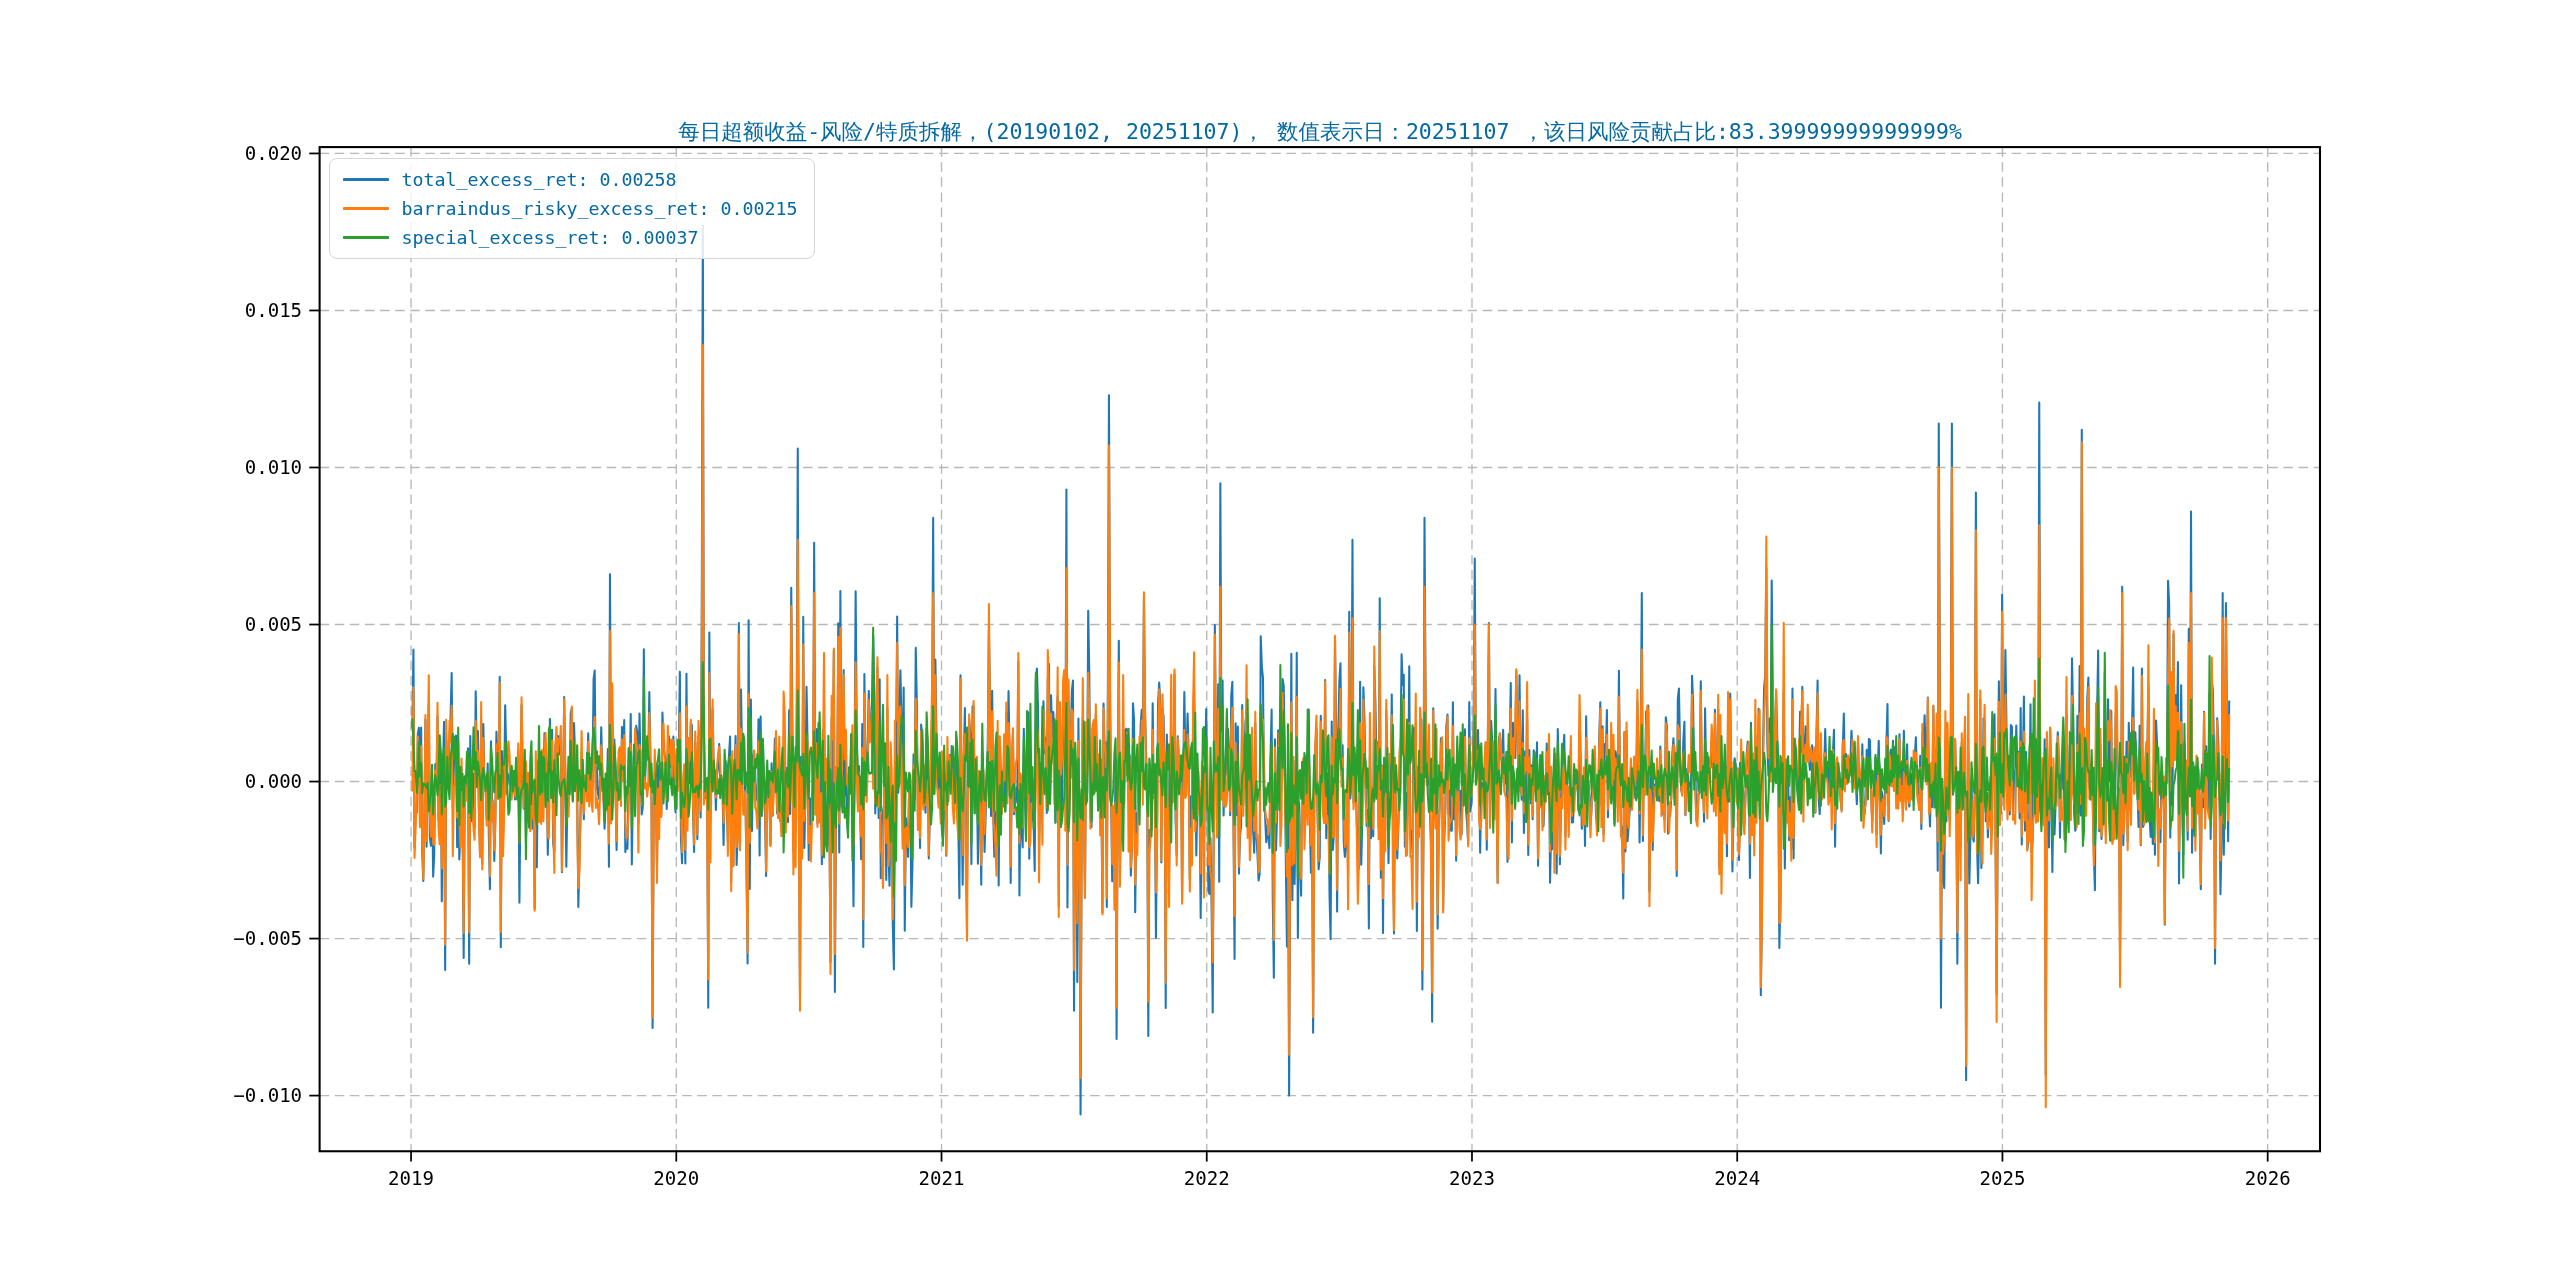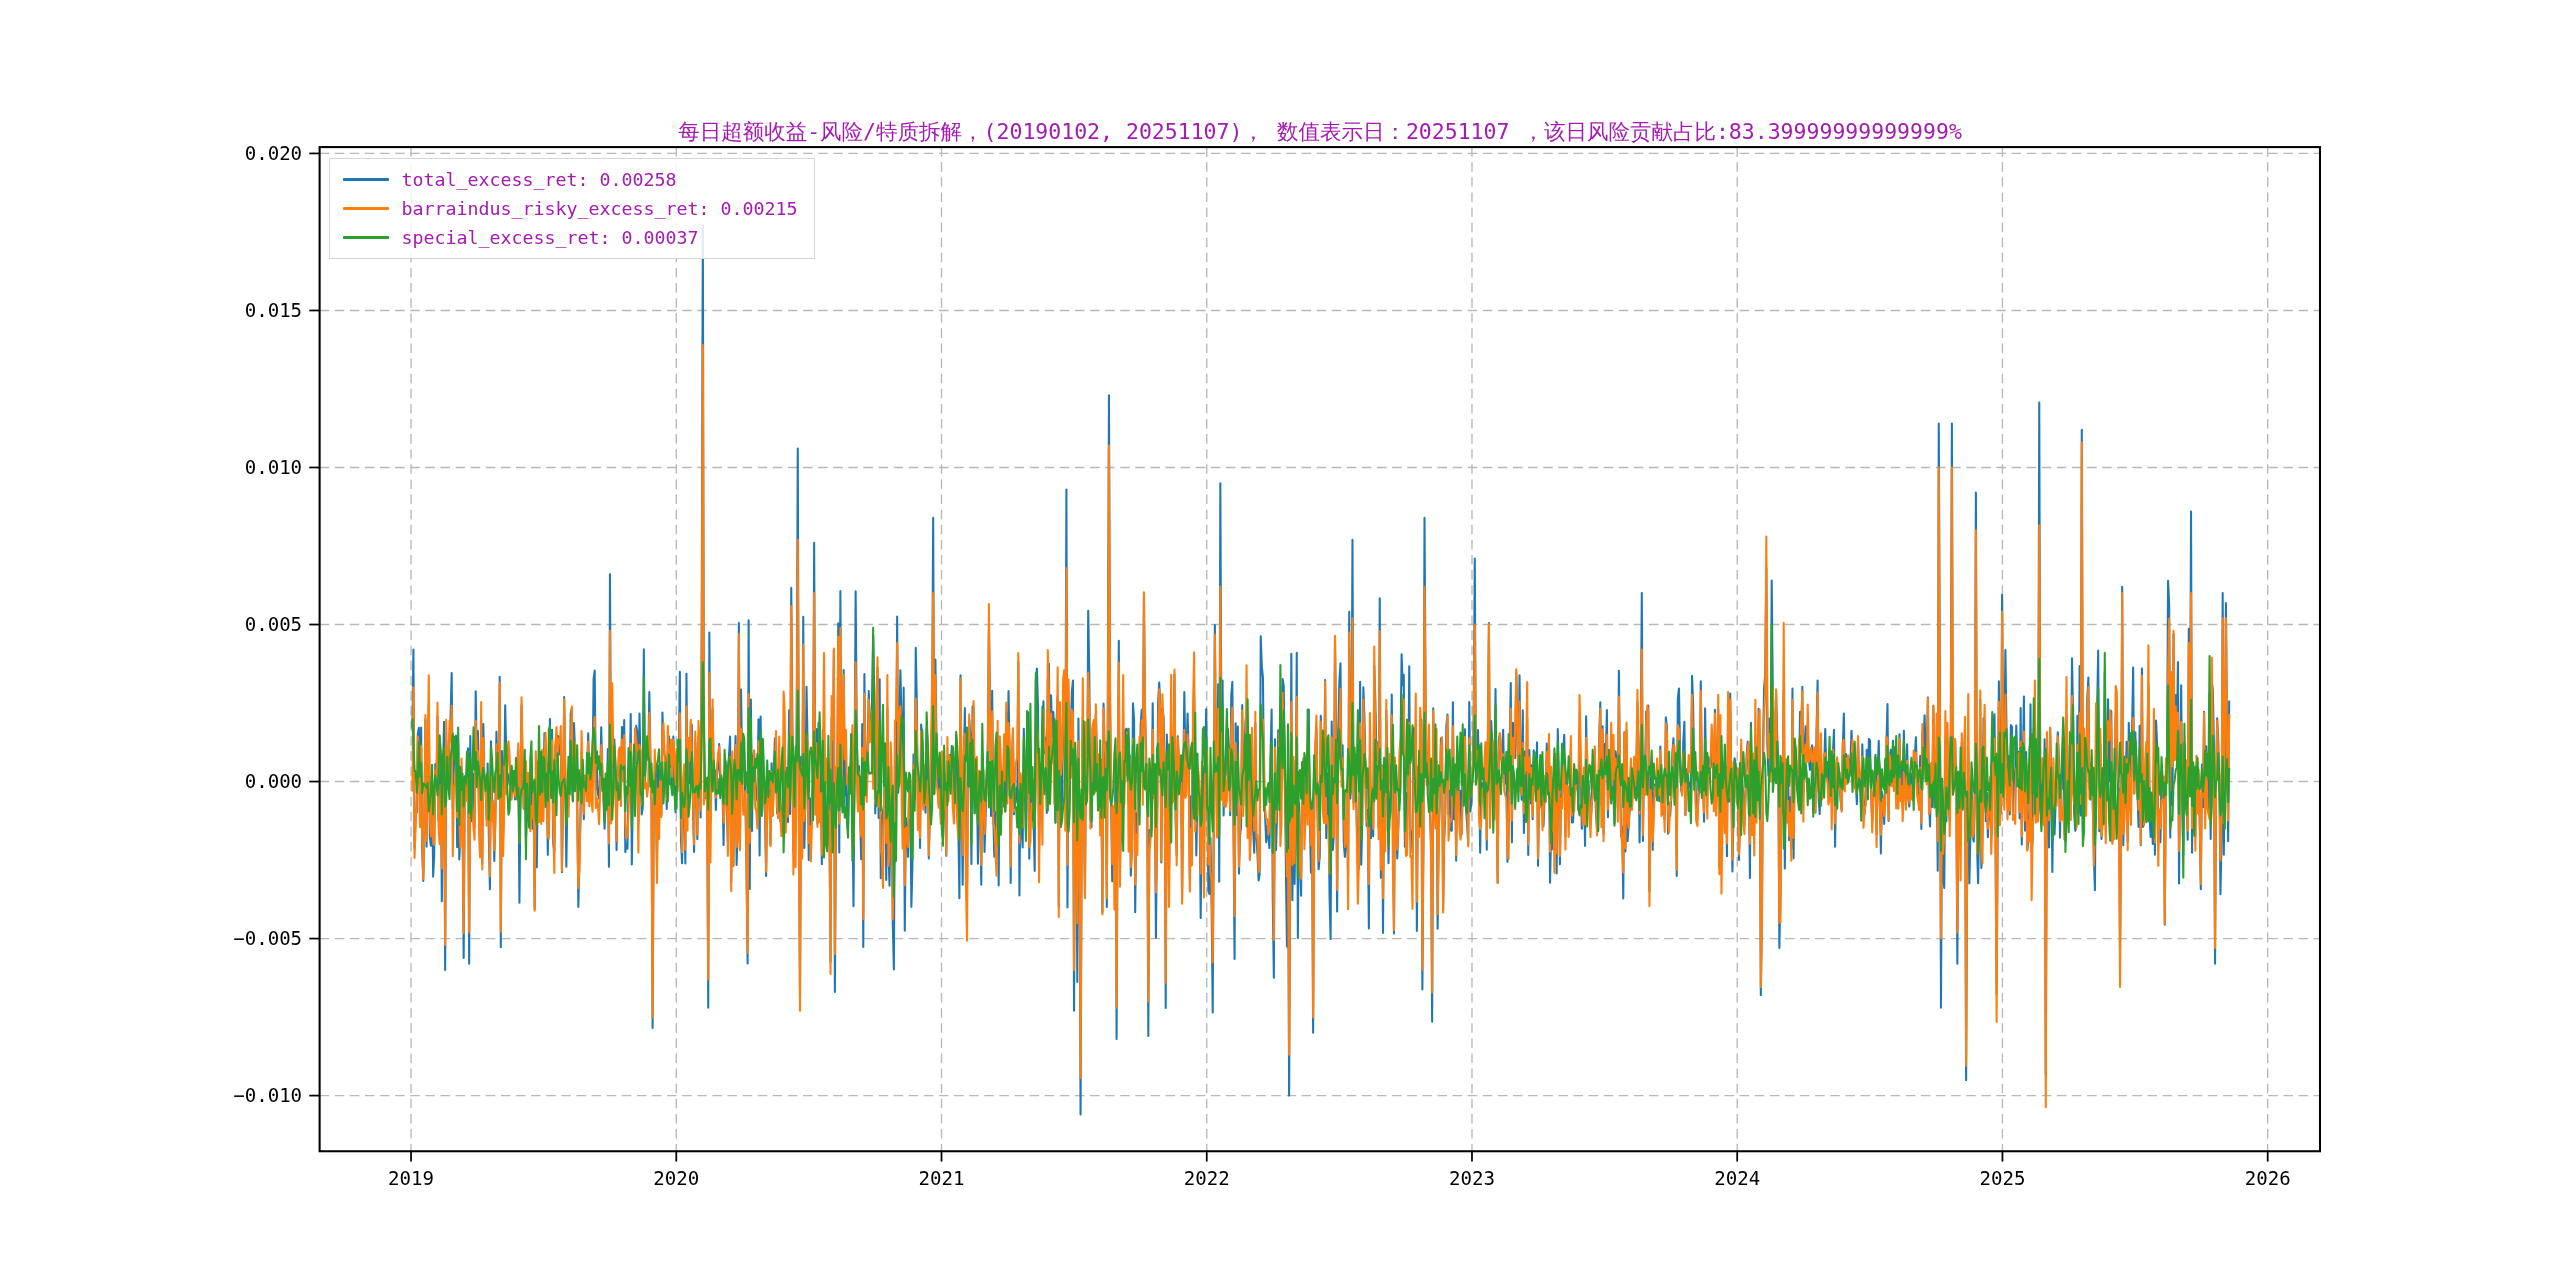--- a/index.html
+++ b/index.html
@@ -1,23 +1,23 @@
 <!DOCTYPE html>
 <html style="font-size:12.7px"><head>
 <meta charset="utf-8">
 <style>
   html,body{margin:0;padding:0;background:#ffffff;}
   body{width:2576px;height:1288px;overflow:hidden;}
   .figure{position:relative;width:2576px;height:1288px;background:#ffffff;
-          font-family:"DejaVu Sans Mono","DejaVu Sans",sans-serif;color:#a21caf;}
+          font-family:"DejaVu Sans Mono","DejaVu Sans",sans-serif;color:#0369a1;}
   .chart-title{position:absolute;top:117px;left:1320px;transform:translateX(-50%);
           font-size:21.5px;white-space:nowrap;letter-spacing:0px;}
   svg.plot{position:absolute;left:0;top:0;}
   .legend{position:absolute;left:329px;top:158px;box-sizing:border-box;
-          border:1.6px solid #d5d5d5;border-radius:0;background:rgba(255,255,255,0.85);
+          border:1.6px solid #d5d5d5;border-radius:8px;background:rgba(255,255,255,0.85);
           padding:9.5px 16px 9.5px 12.7px;display:flex;flex-direction:column;gap:7.2px;z-index:5;}
   .legend-row{display:flex;align-items:center;gap:12.7px;font-size:18.3px;line-height:22px;}
   .swatch{display:inline-block;width:46px;height:3.2px;border-radius:0.8px;background:#888;}
 </style>
 </head>
 <body>
 
 <div class="figure">
   <div class="chart-title">每日超额收益-风险/特质拆解，(20190102, 20251107)，  数值表示日：20251107 ，该日风险贡献占比:83.39999999999999%</div>
   <svg class="plot" id="plot" width="2576" height="1288" viewBox="0 0 3240 1620">

